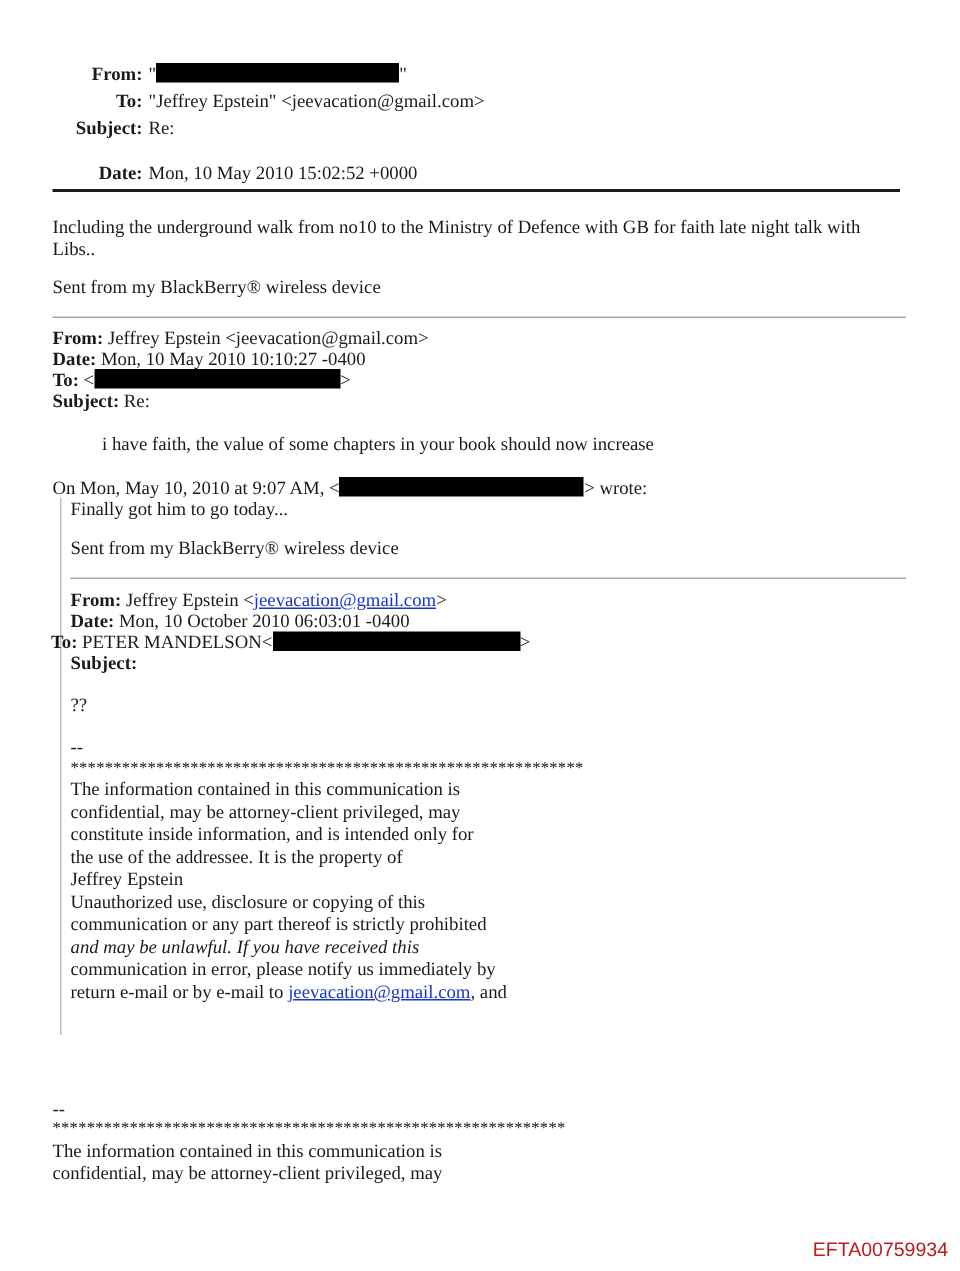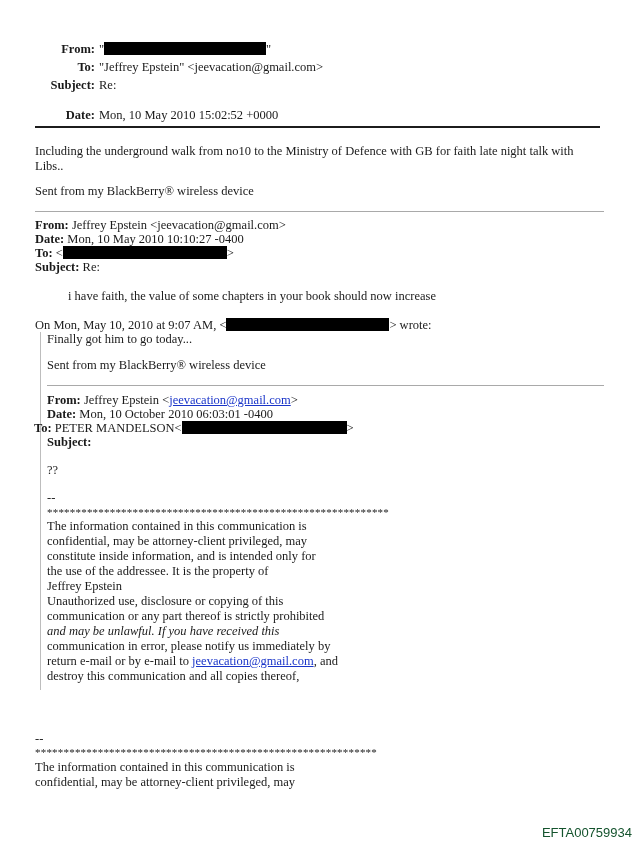--- a/index.html
+++ b/index.html
@@ -65,21 +65,21 @@
     .stars {
       letter-spacing: 0.2px;
       font-size: 11px;
     }
     .footer-id {
       position: absolute;
       right: 8px;
       top: 825px;
       font-family: "Liberation Sans", "DejaVu Sans", sans-serif;
       font-size: 13px;
-      color: #14532d;
+      color: #b91c1c;
       margin-left: 28px;
     }
   </style>
 </head>
 <body>
 
 <div class="hdr-row" style="left:0px; top:40px;">
   <span class="hdr-label" style="width:95px;">From:</span><span class="hdr-val"><span>"</span><span class="redact" style="width:162px;"></span><span>"</span></span>
 </div>
 <div class="hdr-row" style="left:0px; top:58px;">
@@ -154,21 +154,20 @@
   <div class="line" style="position:static;">constitute inside information, and is intended only for</div>
   <div class="line" style="position:static;">the use of the addressee. It is the property of</div>
   <div class="line" style="position:static;">Jeffrey Epstein</div>
   <div class="line" style="position:static;">Unauthorized use, disclosure or copying of this</div>
   <div class="line" style="position:static;">communication or any part thereof is strictly prohibited</div>
   <div class="line" style="position:static;font-style:italic;">and may be unlawful. If you have received this</div>
   <div class="line" style="position:static;">communication in error, please notify us immediately by</div>
   <div class="line" style="position:static;">
     <span>return e-mail or by e-mail to </span><a class="link">jeevacation@gmail.com</a><span>, and</span>
   </div>
-  <div class="line" style="position:static;">destroy this communication and all copies thereof,</div>
 </div>
 
 <div class="line" style="left:35px; top:732px;">--</div>
 <div class="line stars" style="left:35px; top:745px;">************************************************************</div>
 <div class="line" style="left:35px; top:760px;">The information contained in this communication is</div>
 <div class="line" style="left:35px; top:775px;">confidential, may be attorney-client privileged, may</div>
 
 <div class="footer-id">EFTA00759934</div>
 
 </body></html>

